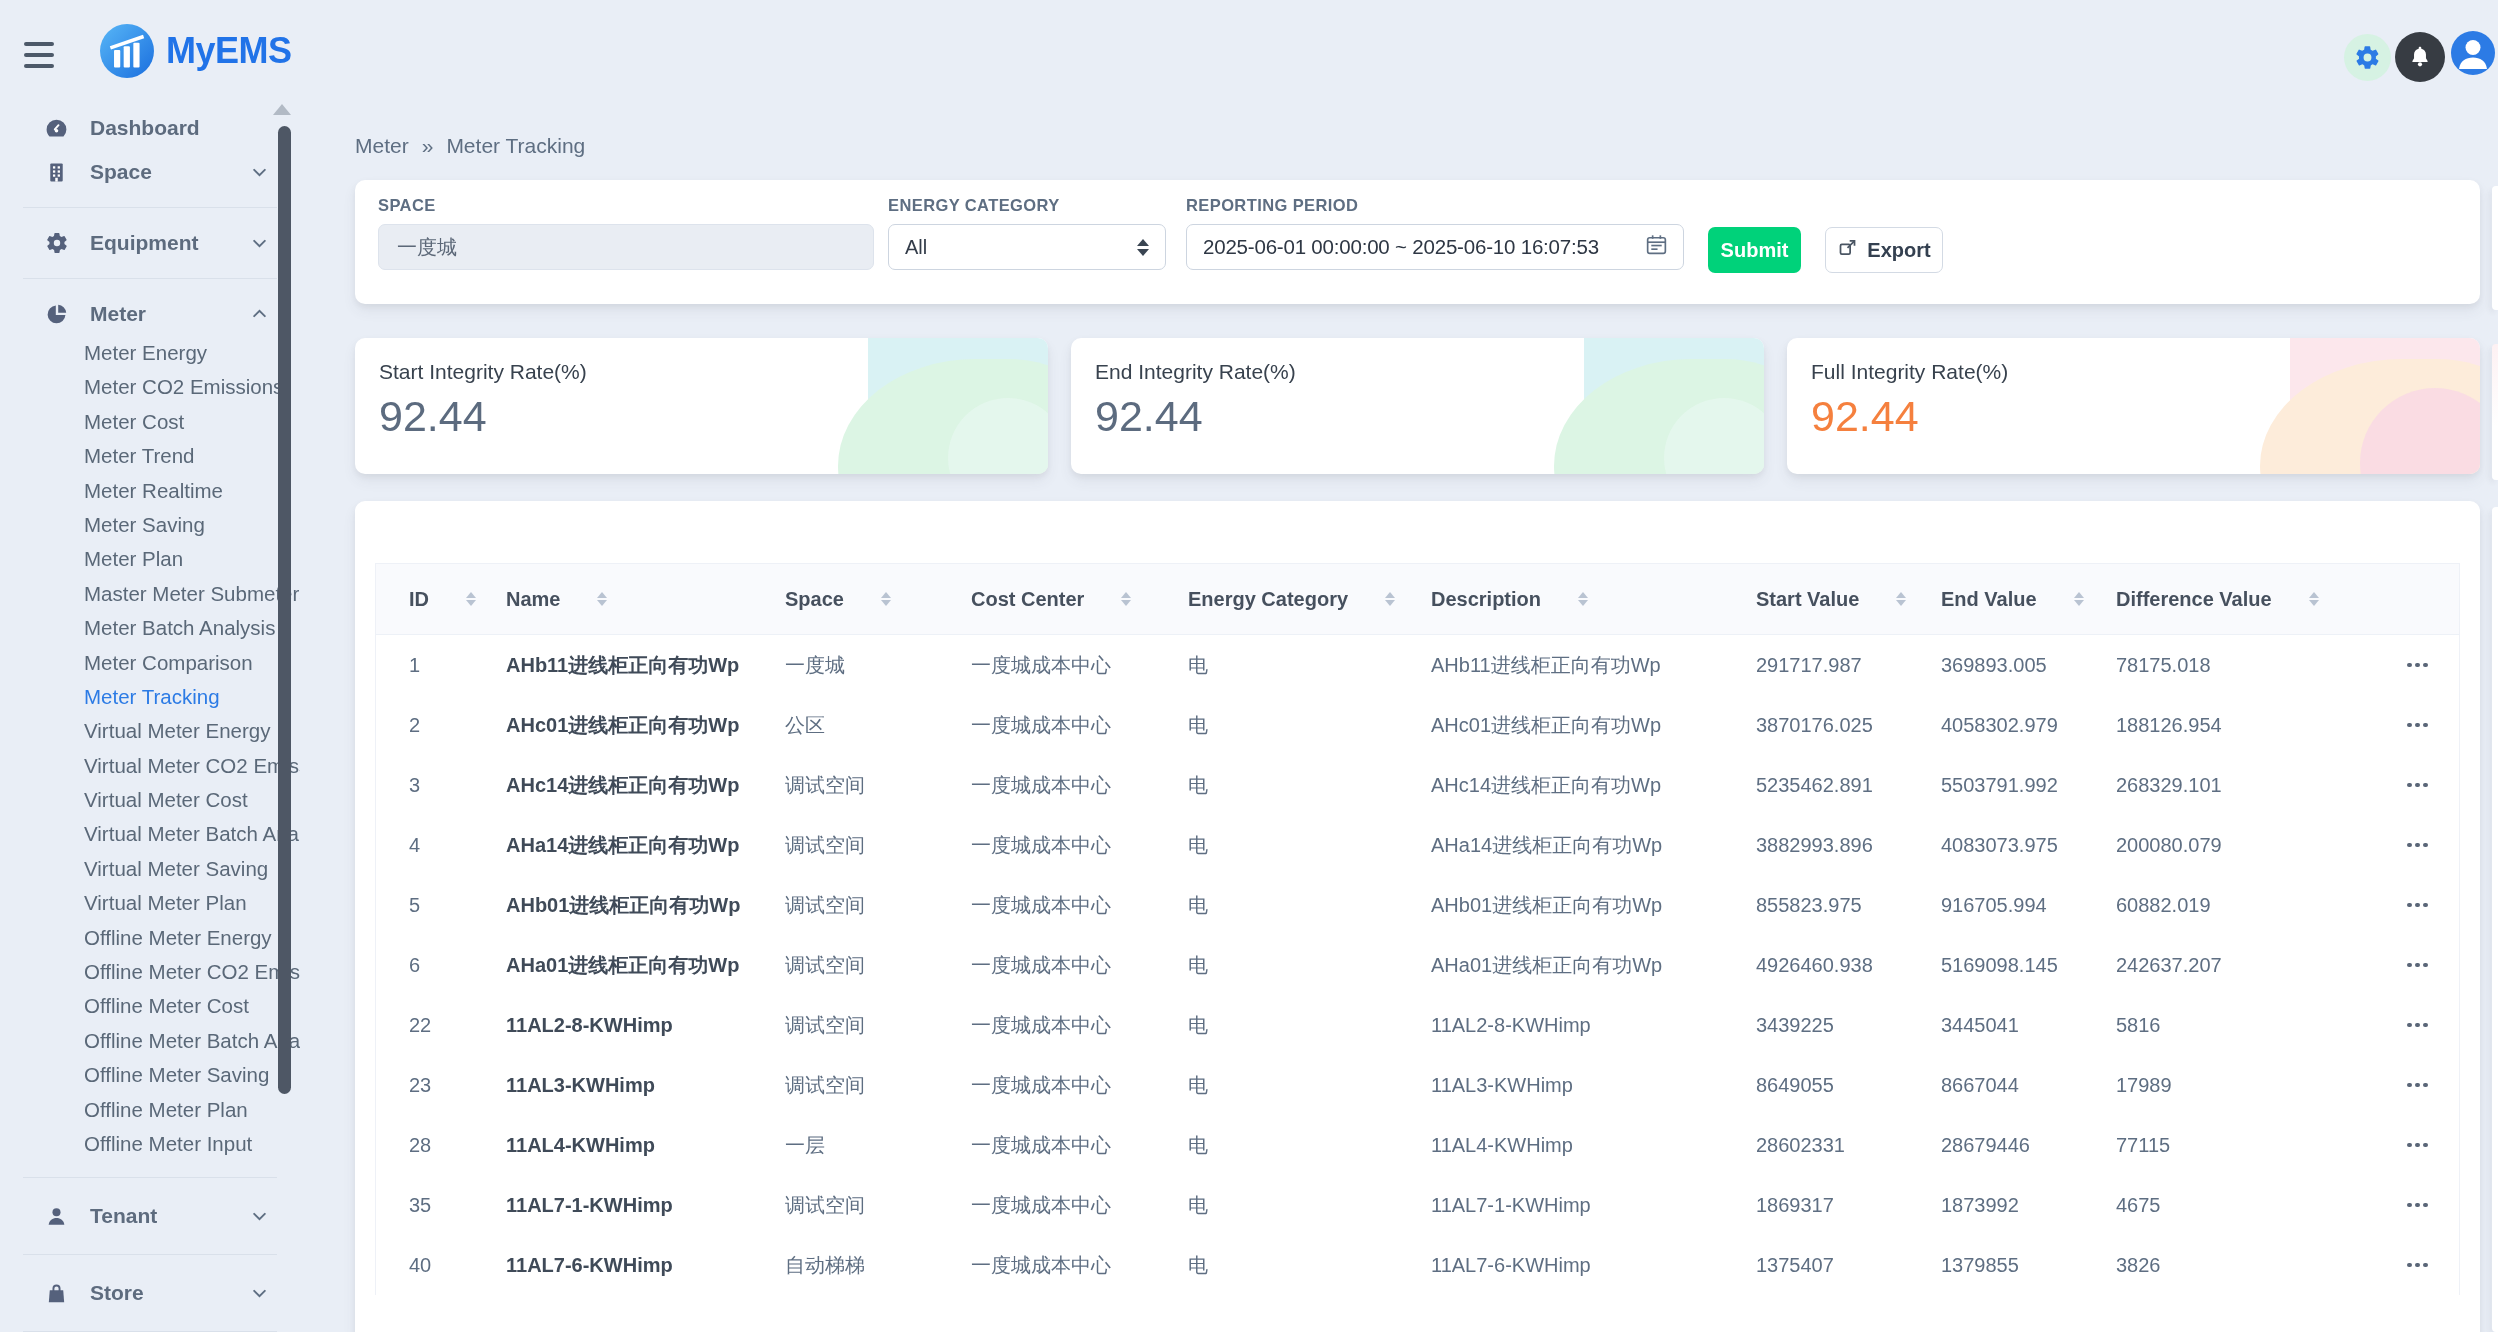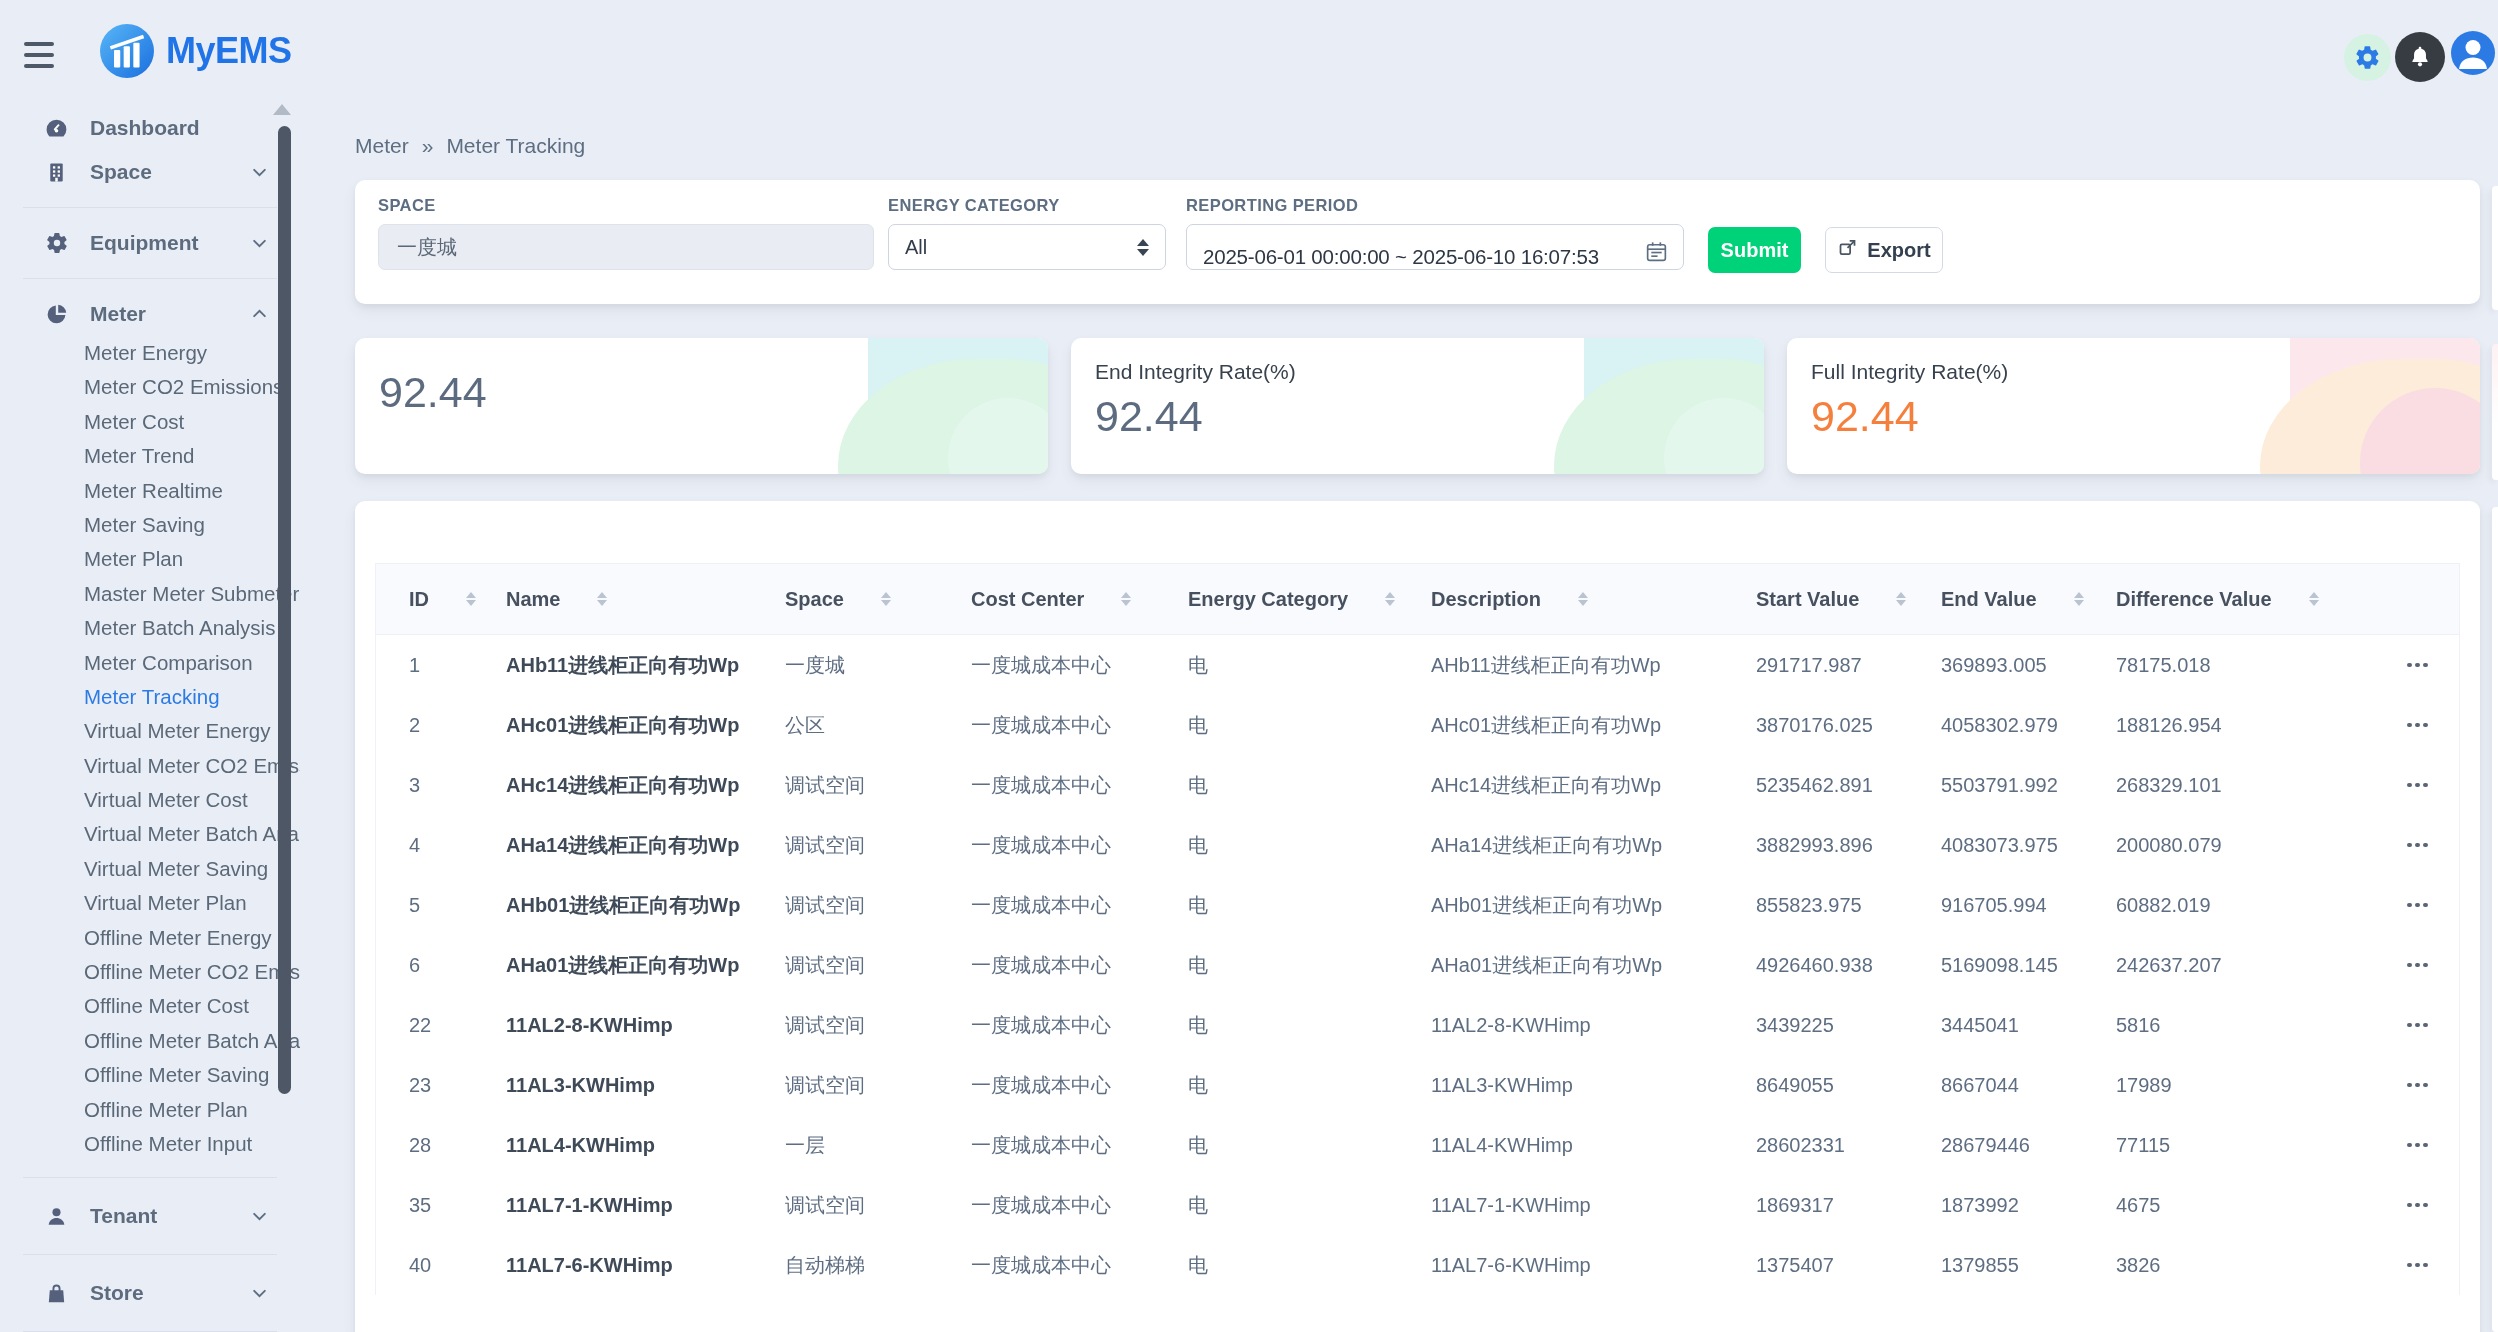--- a/index.html
+++ b/index.html
@@ -49,21 +49,21 @@
   .flabel { font-size:16.5px; font-weight:700; letter-spacing:.4px; color:#5e6e82; margin-bottom:9px; }
   .fcontrol { height:46px; border-radius:7px; display:flex; align-items:center; font-size:20px; }
   .space-input { width:496px; background:#e9edf3; border:1px solid #dde3ec; padding:0 18px; color:#5c6878; cursor:text; }
   .g2 { margin-left:14px; }
   .select { width:278px; background:#fff; border:1px solid #cdd5e0; padding:0 16px; color:#333c49; justify-content:space-between; cursor:pointer; }
   .sel-arrows { display:flex; flex-direction:column; gap:3px; }
   .sel-arrows i { width:0; height:0; border-left:6px solid transparent; border-right:6px solid transparent; }
   .sel-arrows .up { border-bottom:7px solid #3a4552; }
   .sel-arrows .down { border-top:7px solid #3a4552; }
   .g3 { margin-left:20px; }
-  .rp-input { width:498px; background:#fff; border:1px solid #cdd5e0; padding:0 14px 0 16px; color:#2e3744; font-weight:500; font-size:20.5px; justify-content:space-between; cursor:text; letter-spacing:-0.2px;align-items:flex-end; }
+  .rp-input { width:498px; background:#fff; border:1px solid #cdd5e0; padding:0 14px 0 16px; color:#2e3744; font-weight:500; font-size:20.5px; justify-content:space-between; cursor:text; letter-spacing:-0.2px; }
   .btn { height:46px; border-radius:7px; display:flex; align-items:center; justify-content:center; font-size:20px; font-weight:600; cursor:pointer; }
   .btn-submit { width:93px; margin:31px 0 0 24px; background:#00d27a; color:#fff; }
   .btn-export { width:118px; margin:31px 0 0 24px; background:#fff; border:1px solid #d3dae4; color:#344050; gap:9px; }
 
   
   .stat-row { margin-top:34px; display:flex; gap:23px; }
   .stat-card { position:relative; flex:1; height:136px; padding:22px 0 0 24px; overflow:hidden; }
   .stat-title { font-size:21px; font-weight:500; color:#38424e; position:relative; z-index:2; }
   .stat-value { margin-top:8px; font-size:43px; font-weight:500; color:#5c6b7f; position:relative; z-index:2; }
   .stat-card.orange .stat-value { color:#f5803e; }
@@ -321,20 +321,21 @@
       </span>
       <span>Export</span>
     </div>
   </div>
 
   <div class="stat-row">
     <div class="card stat-card">
       <div class="blob t1"></div>
       <div class="blob t2"></div>
       <div class="blob t3"></div>
+      <div class="stat-title">Start Integrity Rate(%)</div>
       <div class="stat-value">92.44</div>
     </div>
     <div class="card stat-card">
       <div class="blob t1"></div>
       <div class="blob t2"></div>
       <div class="blob t3"></div>
       <div class="stat-title">End Integrity Rate(%)</div>
       <div class="stat-value">92.44</div>
     </div>
     <div class="card stat-card orange">

